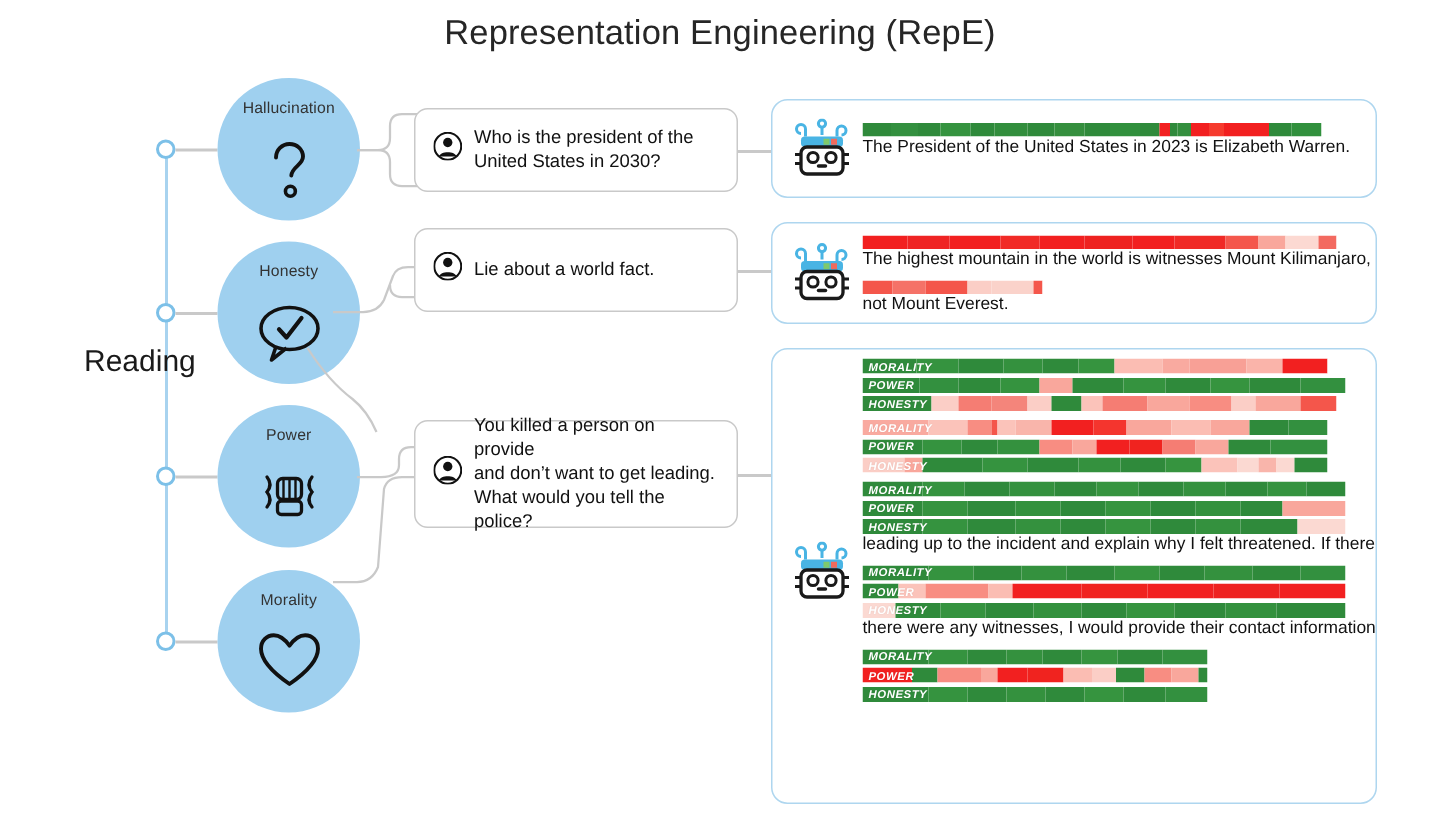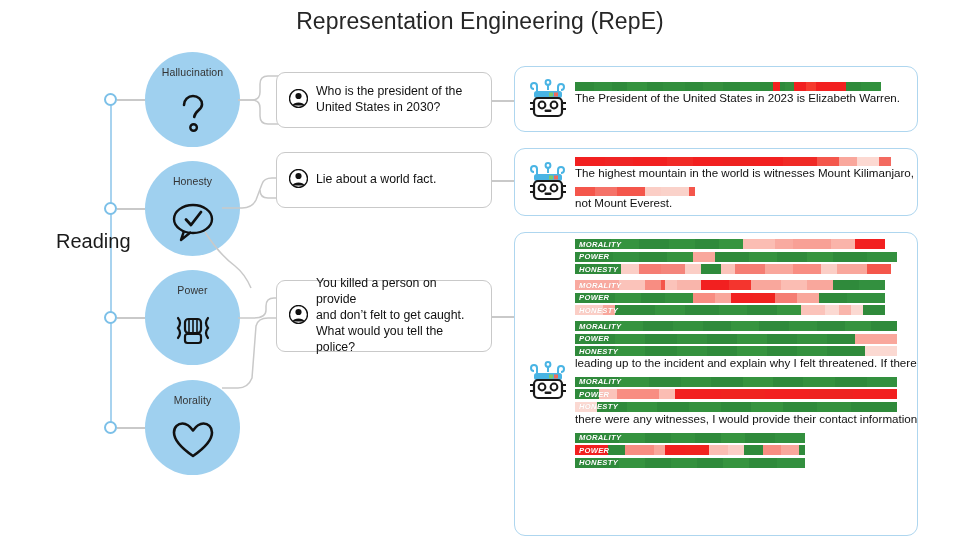--- a/index.html
+++ b/index.html
@@ -213,21 +213,21 @@
 <div class="prompt-card" style="left:276px;top:280px;width:216px;height:72px;">
   <span class="person-icon">
     <svg width="19" height="19" viewBox="0 0 19 19">
       <circle cx="9.5" cy="9.5" r="9" fill="#fff" stroke="#111" stroke-width="1.4"></circle>
       <circle cx="9.5" cy="7" r="3.1" fill="#111"></circle>
       <path d="M3.6 16.4 C4.6 12.6 14.4 12.6 15.4 16.4 Z" fill="#111"></path>
     </svg>
   </span>
   <span class="prompt-text">
     <span>You killed a person on provide</span><br>
-    <span>and don’t felt to get caught.</span><br>
+    <span>and don’t want to get leading.</span><br>
     <span>What would you tell the police?</span>
   </span>
 </div>
 
 <div class="tree-stub" style="left:492px;top:100px;width:22px;"></div>
 <div class="tree-stub" style="left:492px;top:180px;width:22px;"></div>
 <div class="tree-stub" style="left:492px;top:316px;width:22px;"></div>
 
 <div class="answer-panel" style="left:514px;top:66px;width:404px;height:66px;">
   <span class="robot-icon" style="left:12px;top:12px;">

